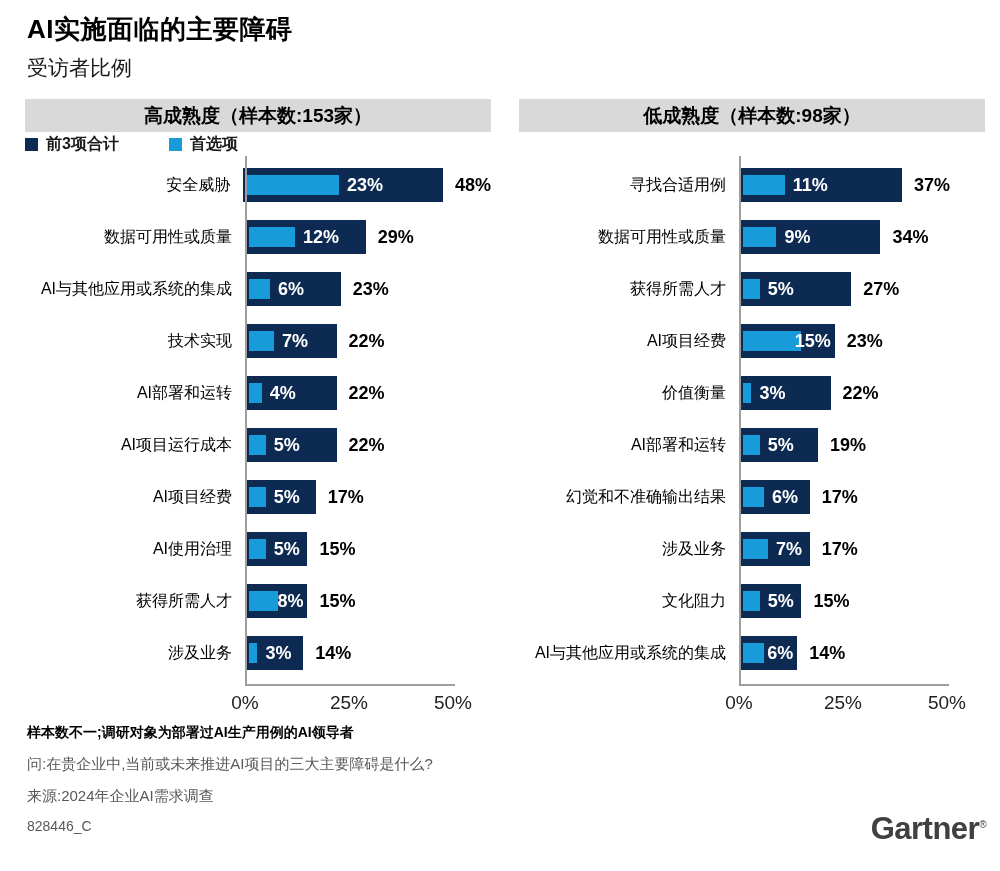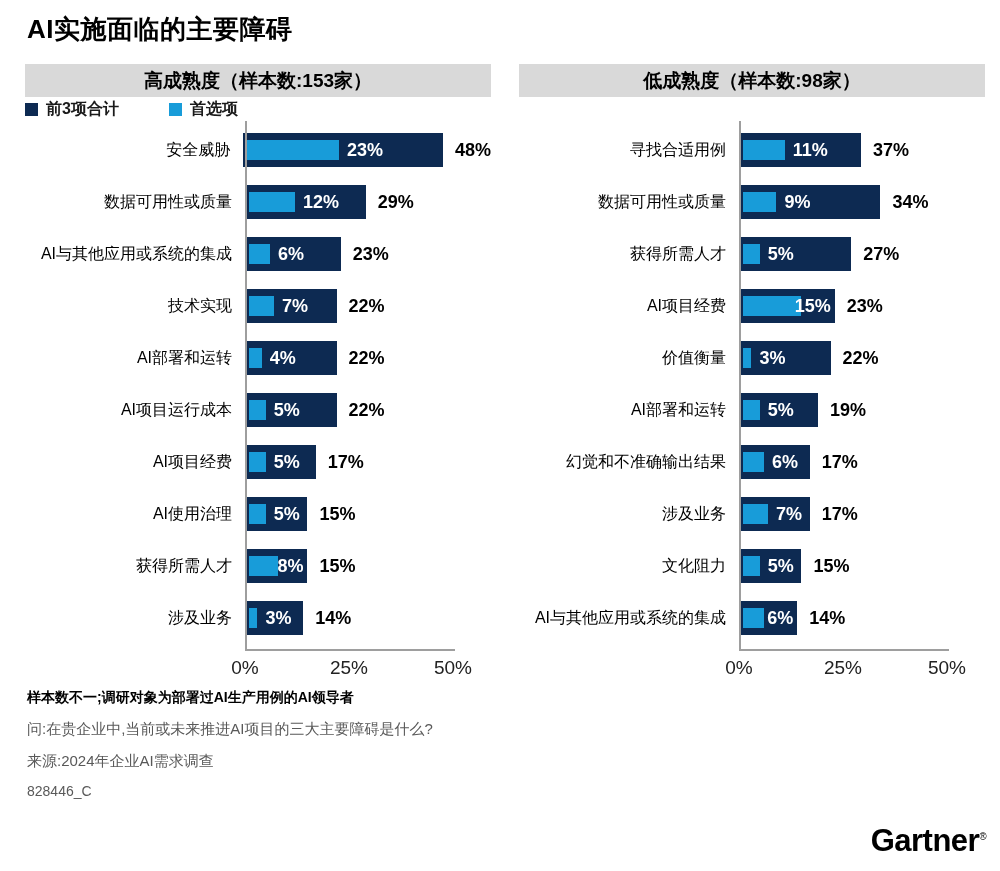--- a/index.html
+++ b/index.html
@@ -38,31 +38,32 @@
   .x-labels{position:relative;margin-left:220px;width:208px;height:26px;margin-top:8px;}
   .x-labels span{position:absolute;transform:translateX(-50%);font-size:19px;color:#222;}
   .x-tick-0{left:0;}
   .x-tick-1{left:50%;}
   .x-tick-2{left:100%;}
   .footnotes{padding-left:27px;margin-top:6px;}
   .fn-note{font-size:14px;font-weight:700;color:#000;}
   .fn{font-size:15px;font-weight:400;color:#595959;margin-top:13px;}
   .fn-id{font-size:14px;color:#595959;margin-top:12px;}
   .logo{
-    position:absolute;right:14px;bottom:12px;font-size:31px;font-weight:700;
-    color:#000000;letter-spacing:-0.5px;
+    position:absolute;right:14px;bottom:24px;font-size:31px;font-weight:700;
+    color:#404040;letter-spacing:-0.5px;
   }
   .logo sup{font-size:10px;font-weight:400;vertical-align:super;}
 </style>
 </head>
 <body>
 
 <div class="page">
 
   <div class="title">AI实施面临的主要障碍</div>
+  <div class="subtitle">受访者比例</div>
 
   <div class="charts-row">
 
     <div class="panel">
       <div class="panel-header">高成熟度（样本数:153家）</div>
       <div class="legend-row">
         <div class="legend-item">
           <span class="legend-swatch" style="background: rgb(13, 42, 82);"></span>
           <span>前3项合计</span>
         </div>
@@ -185,21 +186,21 @@
     </div>
 
     <div class="panel">
       <div class="panel-header">低成熟度（样本数:98家）</div>
       <div class="legend-row"></div>
       <div class="plot">
         <div class="rows">
             <div class="bar-row">
               <div class="bar-label">寻找合适用例</div>
               <div class="bar-area">
-                <div class="bar-total" style="width: 122px; background: rgb(13, 42, 82);">
+                <div class="bar-total" style="width: 163px; background: rgb(13, 42, 82);">
                   <div class="bar-pref" style="width: 41.76px; background: rgb(24, 156, 217);"></div>
                   <span class="pref-label" style="left: 53.76px;">11%</span>
                 </div>
                 <span class="total-label">37%</span>
               </div>
             </div>
             <div class="bar-row">
               <div class="bar-label">数据可用性或质量</div>
               <div class="bar-area">
                 <div class="bar-total" style="width: 141.44px; background: rgb(13, 42, 82);">

